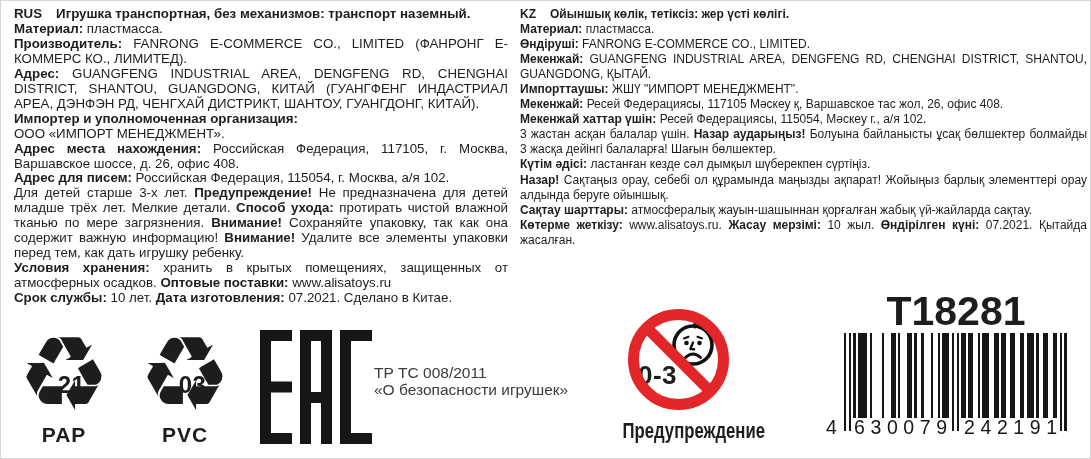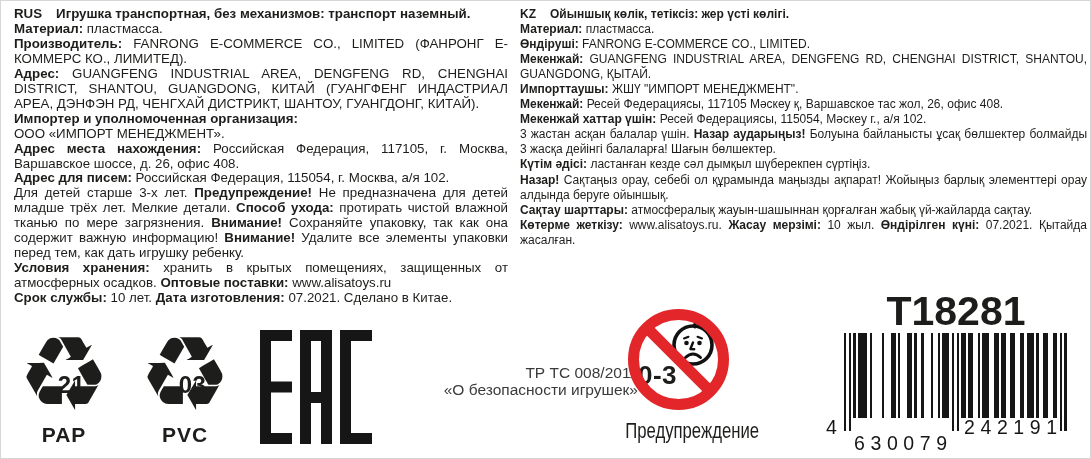--- a/index.html
+++ b/index.html
@@ -23,43 +23,43 @@
   .r-glyph{display:block;font-family:"DejaVu Sans",sans-serif;font-size:103px;line-height:95px;color:#1d1d1b;}
   .r-num{position:absolute;left:15px;right:0;top:44px;font-size:24px;font-weight:bold;letter-spacing:0.5px;}
   .r-mat{display:block;font-size:21px;font-weight:bold;letter-spacing:1px;margin-top:1px;}
 
   
   .eac{position:absolute;left:259px;top:329px;width:112px;height:114px;}
   .eac svg{display:block;}
   .sr{position:absolute;width:1px;height:1px;overflow:hidden;clip-path:inset(50%);}
 
   
-  .reg{position:absolute;left:373px;top:364px;width:264px;text-align:right;
+  .reg{position:absolute;left:373px;top:364px;width:264px;text-align:left;
        font-size:15.5px;line-height:16.8px;color:#3a3a3a;}
 
   
   .age{position:absolute;left:627px;top:308px;width:101px;height:101px;text-align:center;}
   .age-face{position:absolute;left:39px;top:7px;}
   .age-ring{position:absolute;inset:0;border:11px solid var(--red);border-radius:50%;box-sizing:border-box;}
   .age-bar{position:absolute;left:3px;top:45px;width:95px;height:11px;background:var(--red);transform:rotate(45deg);}
   .age-range{position:absolute;left:10px;top:51px;font-size:26px;font-weight:bold;letter-spacing:0.5px;}
-  .age-caption{position:absolute;left:599px;top:417px;width:180px;text-align:right;font-size:22px;font-weight:normal;}
+  .age-caption{position:absolute;left:599px;top:417px;width:180px;text-align:right;font-size:22px;font-weight:bold;}
   .age-caption span{display:inline-block;transform:scaleX(0.76);transform-origin:center;white-space:nowrap;}
 
   
   .pcode{position:absolute;left:843px;top:287px;width:224px;text-align:center;
          font-size:41px;font-weight:bold;}
   .barcode{position:absolute;left:843px;top:332px;width:224px;height:106px;}
   .bc-bars{display:flex;align-items:flex-start;height:99px;}
   .bcm{width:2.358px;height:85px;flex:0 0 auto;}
   .bcm.bar{background:#161616;}
   .bcm.guard{height:98px;}
   .bc-digits{position:absolute;left:0;top:83px;width:100%;font-size:19.5px;color:#161616;}
   .bc-d0{position:absolute;left:-18px;top:0;}
-  .bc-g1{position:absolute;left:10px;top:0;letter-spacing:5.6px;margin-top:16px;}
+  .bc-g1{position:absolute;left:10px;top:0;letter-spacing:5.6px;}
   .bc-g2{position:absolute;left:120px;top:0;letter-spacing:5.6px;}
 </style>
 </head>
 <body style="color: rgb(29, 29, 27);">
 
 <section class="col col-rus">
   <p><b>RUS</b><span class="gap" style="width: 14px;"></span><b>Игрушка транспортная, без механизмов: транспорт наземный.</b></p>
   <p><b>Материал:</b> пластмасса.</p>
   <p><b>Производитель:</b> FANRONG E-COMMERCE CO., LIMITED (ФАНРОНГ Е-КОММЕРС КО., ЛИМИТЕД).</p>
   <p><b>Адрес:</b> GUANGFENG INDUSTRIAL AREA, DENGFENG RD, CHENGHAI DISTRICT, SHANTOU, GUANGDONG, КИТАЙ (ГУАНГФЕНГ ИНДАСТРИАЛ АРЕА, ДЭНФЭН РД, ЧЕНГХАЙ ДИСТРИКТ, ШАНТОУ, ГУАНГДОНГ, КИТАЙ).</p>

